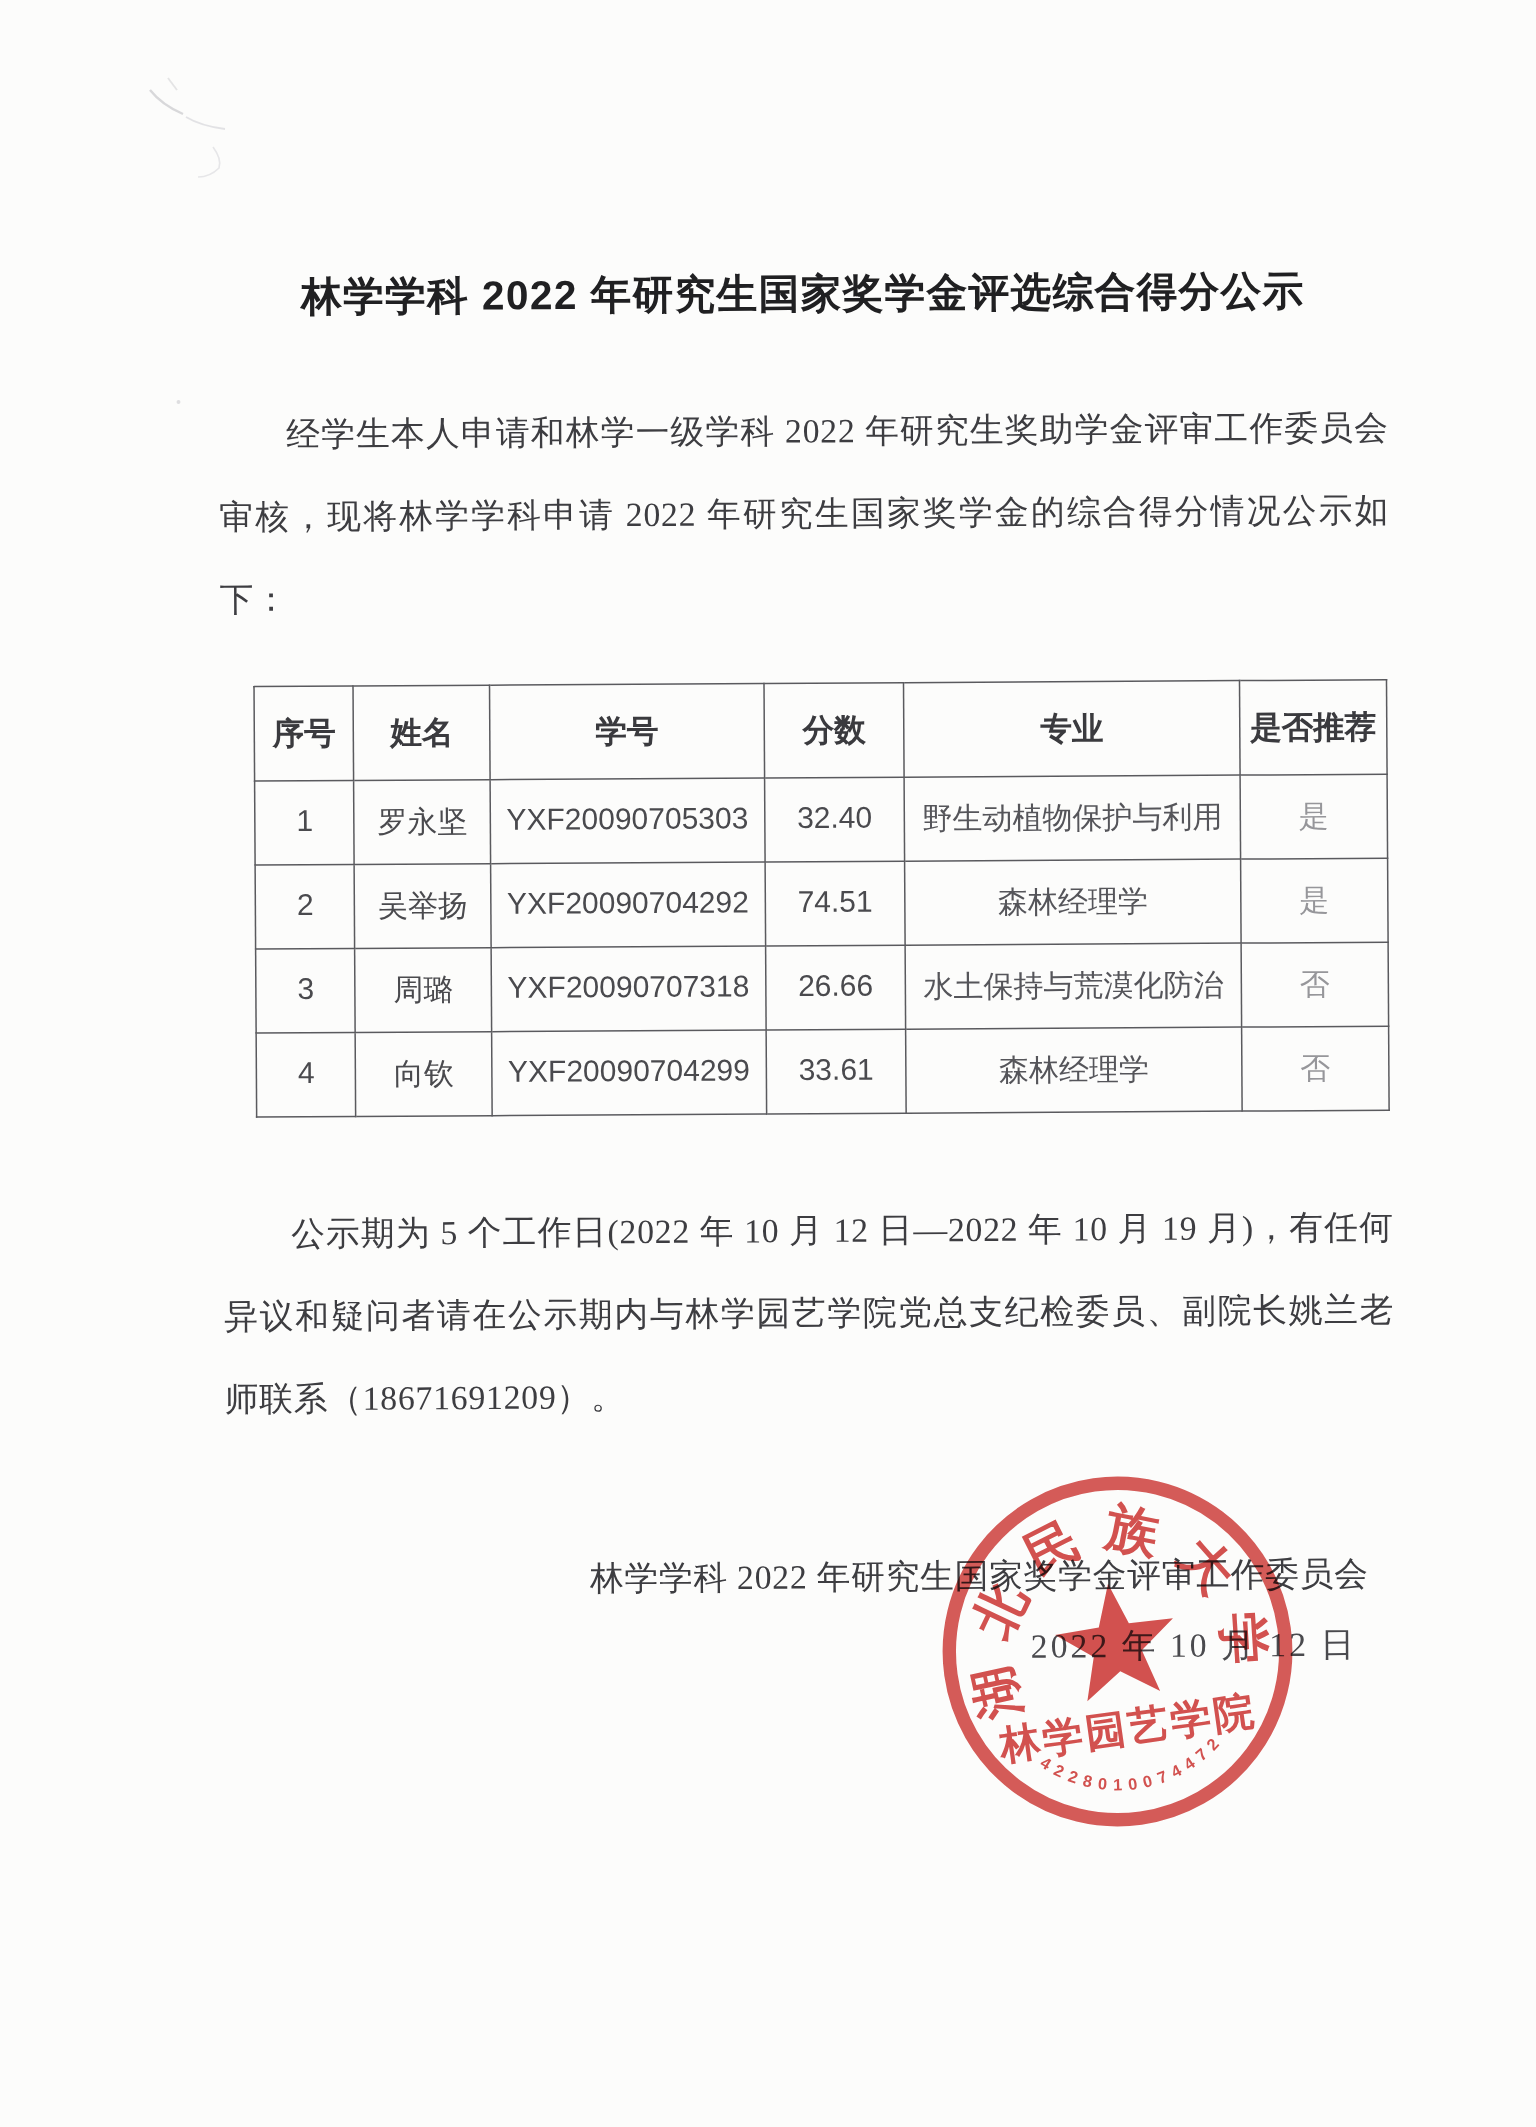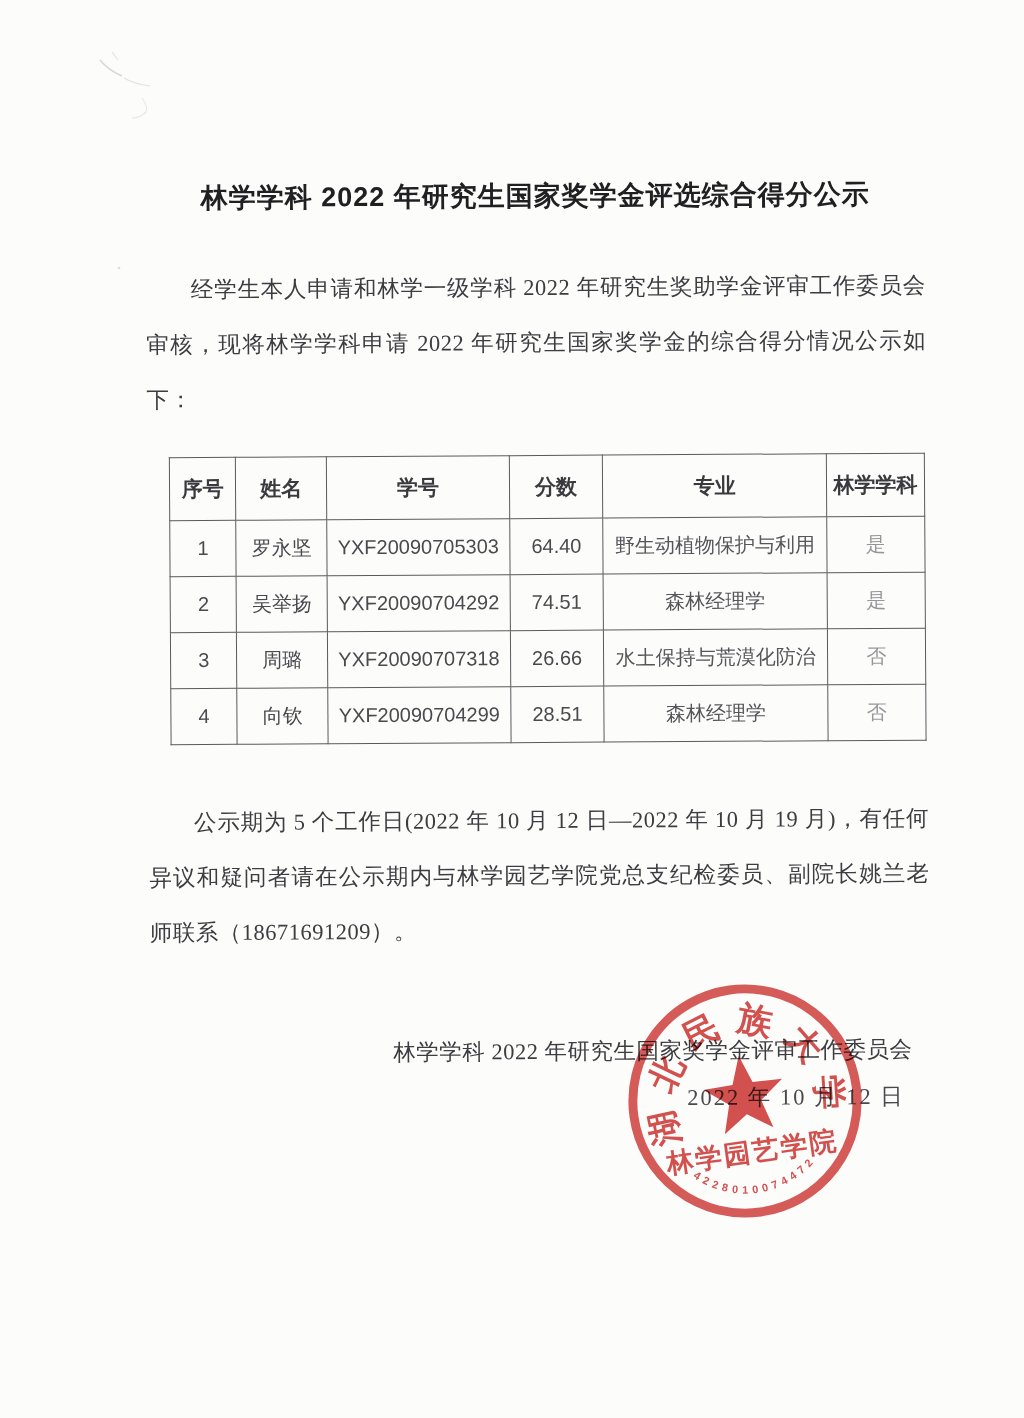--- a/index.html
+++ b/index.html
@@ -136,29 +136,29 @@
           <col class="c-major">
           <col class="c-rec">
       </colgroup>
       <thead>
         <tr>
           <th>序号</th>
           <th>姓名</th>
           <th>学号</th>
           <th>分数</th>
           <th>专业</th>
-          <th>林学学科</th>
+          <th>是否推荐</th>
         </tr>
       </thead>
       <tbody>
         <tr>
           <td>1</td>
           <td>罗永坚</td>
           <td>YXF20090705303</td>
-          <td>64.40</td>
+          <td>32.40</td>
           <td class="major-cell">野生动植物保护与利用</td>
           <td class="rec-cell">是</td>
         </tr>
         <tr>
           <td>2</td>
           <td>吴举扬</td>
           <td>YXF20090704292</td>
           <td>74.51</td>
           <td class="major-cell">森林经理学</td>
           <td class="rec-cell">是</td>
@@ -168,21 +168,21 @@
           <td>周璐</td>
           <td>YXF20090707318</td>
           <td>26.66</td>
           <td class="major-cell">水土保持与荒漠化防治</td>
           <td class="rec-cell">否</td>
         </tr>
         <tr>
           <td>4</td>
           <td>向钦</td>
           <td>YXF20090704299</td>
-          <td>28.51</td>
+          <td>33.61</td>
           <td class="major-cell">森林经理学</td>
           <td class="rec-cell">否</td>
         </tr>
       </tbody>
     </table>
 
     <p class="body-para para-2">公示期为 5 个工作日(2022 年 10 月 12 日—2022 年 10 月 19 月)，有任何异议和疑问者请在公示期内与林学园艺学院党总支纪检委员、副院长姚兰老师联系（18671691209）。</p>
 
     <div class="signature-line">林学学科 2022 年研究生国家奖学金评审工作委员会</div>
 

